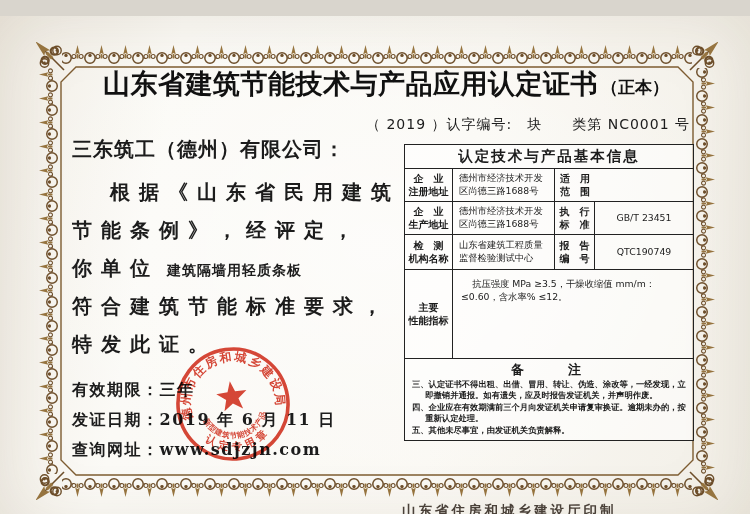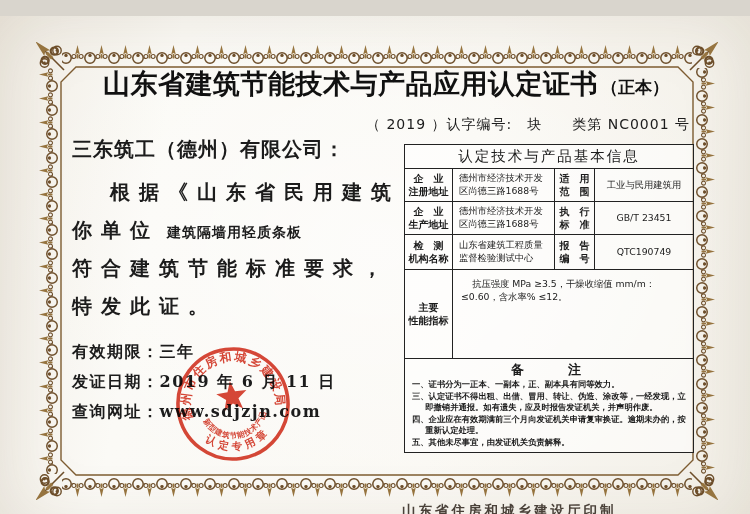--- a/index.html
+++ b/index.html
@@ -19,21 +19,21 @@
   .para{margin-top:13px;}
   .pline{height:38px;line-height:38px;font-size:20px;font-weight:600;letter-spacing:9px;white-space:nowrap;}
   .pline.indent{padding-left:38px;}
   .product{font-size:14px;font-weight:600;letter-spacing:1px;margin-left:8px;}
   .meta{margin-top:12px;}
   .mline{font-size:16px;font-weight:700;letter-spacing:1.5px;line-height:30px;white-space:nowrap;}
   .seal{position:absolute;left:163px;top:318px;width:140px;height:140px;transform:rotate(-8deg);
     mix-blend-mode:multiply;opacity:.92;}
   .itable{position:absolute;left:404px;top:128px;width:288px;border:1.5px solid #222;
     background:rgba(255,255,255,.55);}
-  .thead{height:23px;line-height:23px;text-align:center;font-weight:400;font-size:14.5px;letter-spacing:2px;border-bottom:1px solid #222;}
+  .thead{height:23px;line-height:23px;text-align:center;font-weight:700;font-size:14.5px;letter-spacing:2px;border-bottom:1px solid #222;}
   .irow{display:grid;grid-template-columns:48px 102px 40px 1fr;border-bottom:1px solid #222;min-height:32px;}
   .irow.r3{min-height:34px;}
   .irow.perf{grid-template-columns:48px 1fr;min-height:88px;}
   .cell{border-right:1px solid #222;display:flex;align-items:center;justify-content:center;text-align:center;padding:2px 3px;}
   .cell:last-child{border-right:none;}
   .lab{font-weight:700;font-size:10px;line-height:1.3;white-space:pre-line;}
   .val{font-size:9.3px;line-height:1.35;}
   .val.left{justify-content:flex-start;text-align:left;padding-left:6px;}
   .perf .val{display:block;text-align:left;padding:8px 8px 0 8px;text-indent:1.2em;}
   .remarks{padding:2px 7px 4px;}
@@ -95,20 +95,21 @@
   <div class="titlebar">
     <span class="title">山东省建筑节能技术与产品应用认定证书</span><span class="title-suffix">（正本）</span>
   </div>
 
   <div class="certno">（ 2019 ）认字编号:　块　　类第 NC0001 号</div>
 
   <div class="leftcol">
     <div class="recipient">三东筑工（德州）有限公司：</div>
     <div class="para">
       <div class="pline indent">根据《山东省民用建筑</div>
+      <div class="pline">节能条例》，经评定，</div>
       <div class="pline"><span>你单位</span><span class="product">建筑隔墙用轻质条板</span></div>
       <div class="pline">符合建筑节能标准要求，</div>
       <div class="pline">特发此证。</div>
     </div>
     <div class="meta">
       <div class="mline"><span>有效期限：</span><span>三年</span></div>
       <div class="mline"><span>发证日期：</span><span>2019 年 6 月 11 日</span></div>
       <div class="mline"><span>查询网址：</span><span>www.sdjzjn.com</span></div>
     </div>
   </div>
@@ -134,21 +135,20 @@
 
   <div class="itable">
     <div class="thead">认定技术与产品基本信息</div>
 
     <div class="irow">
       <div class="cell lab">企　业
 注册地址</div>
       <div class="cell val left">德州市经济技术开发区尚德三路1688号</div>
       <div class="cell lab">适　用
 范　围</div>
-      <div class="cell val">工业与民用建筑用</div>
     </div>
 
     <div class="irow">
       <div class="cell lab">企　业
 生产地址</div>
       <div class="cell val left">德州市经济技术开发区尚德三路1688号</div>
       <div class="cell lab">执　行
 标　准</div>
       <div class="cell val">GB/T 23451</div>
     </div>
@@ -163,21 +163,20 @@
     </div>
 
     <div class="irow perf">
       <div class="cell lab">主要
 性能指标</div>
       <div class="cell val">抗压强度 MPa ≥3.5，干燥收缩值 mm/m：≤0.60，含水率% ≤12。</div>
     </div>
 
     <div class="remarks">
       <div class="rhead">备　　注</div>
-      <div class="ritem">一、证书分为一正本、一副本，正、副本具有同等效力。</div>
       <div class="ritem">三、认定证书不得出租、出借、冒用、转让、伪造、涂改等，一经发现，立即撤销并通报。如有遗失，应及时报告发证机关，并声明作废。</div>
       <div class="ritem">四、企业应在有效期满前三个月向发证机关申请复审换证。逾期未办的，按重新认定处理。</div>
       <div class="ritem">五、其他未尽事宜，由发证机关负责解释。</div>
     </div>
   </div>
 
   <div class="printer">山东省住房和城乡建设厅印制</div>
 
 </div>
 

